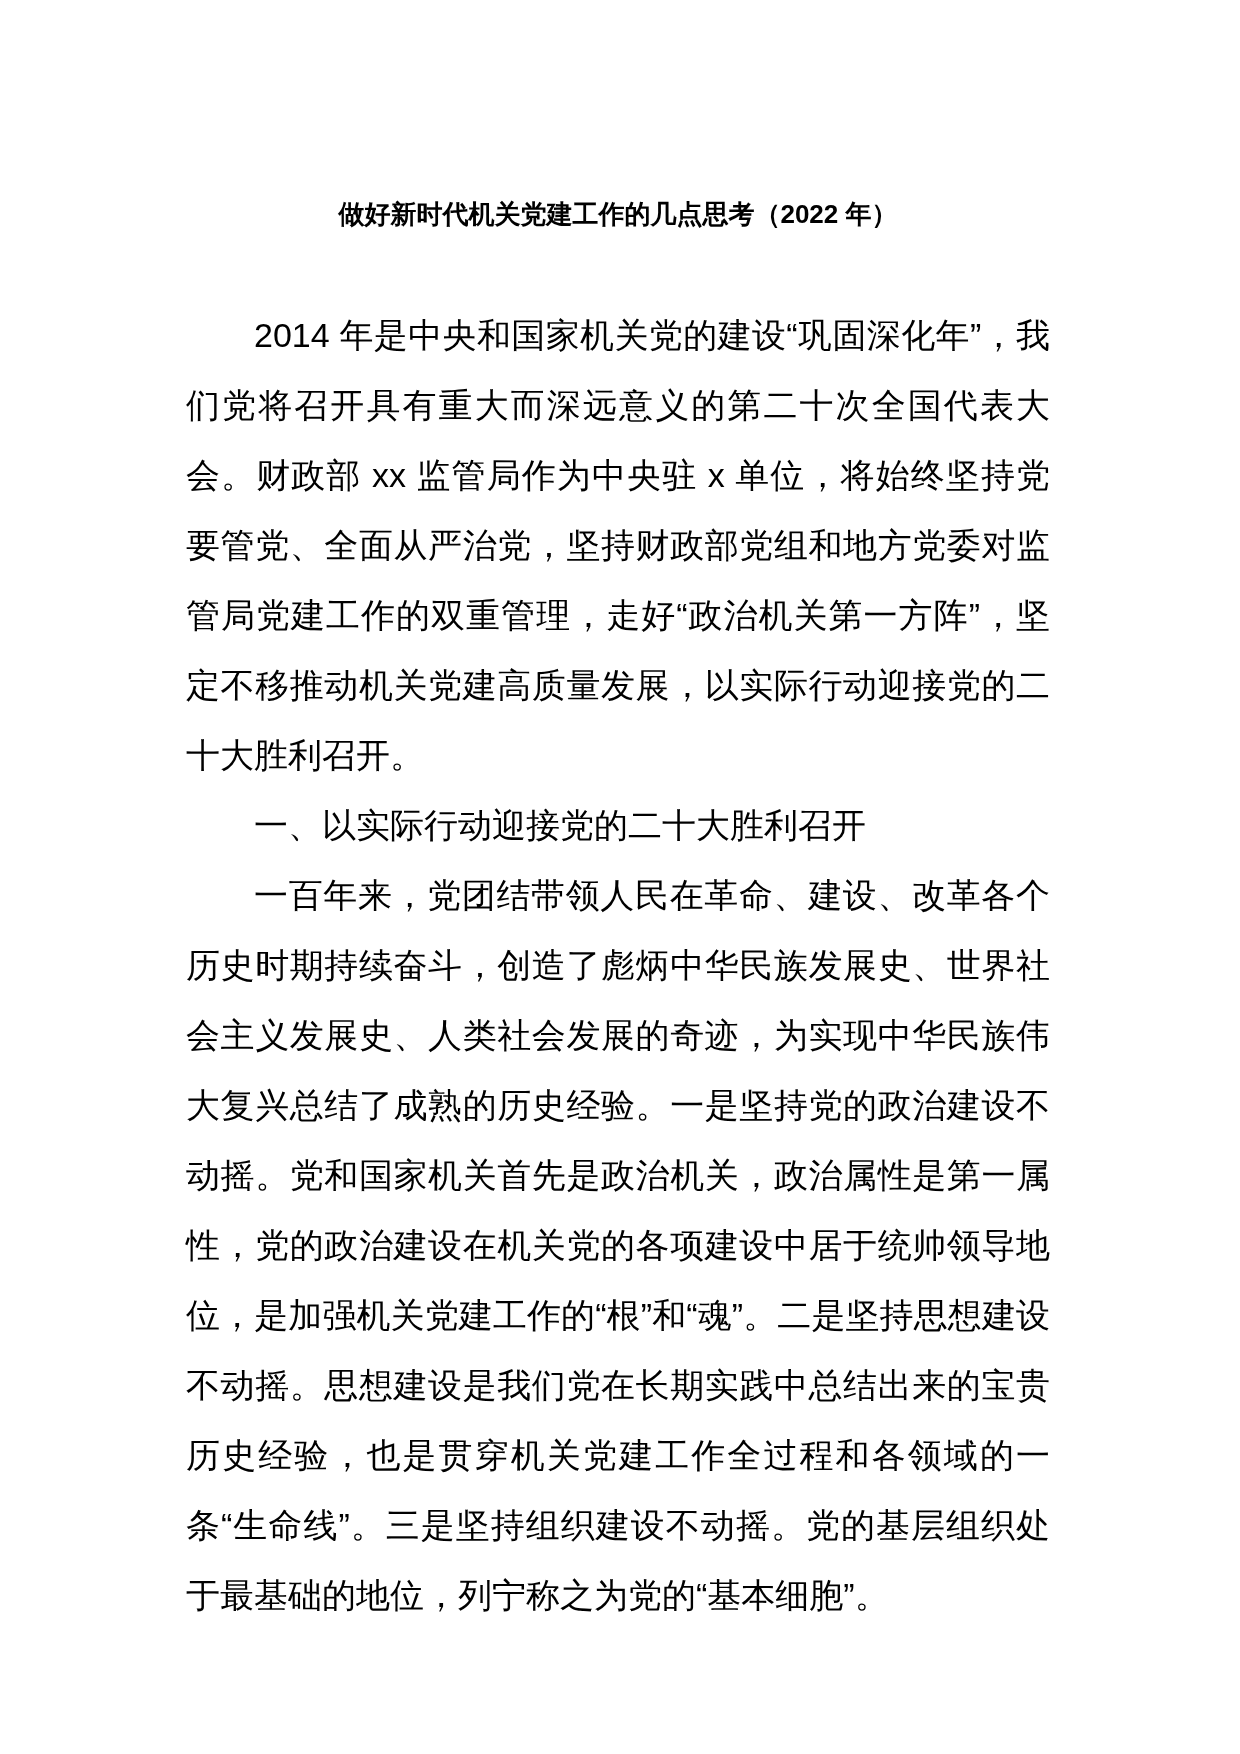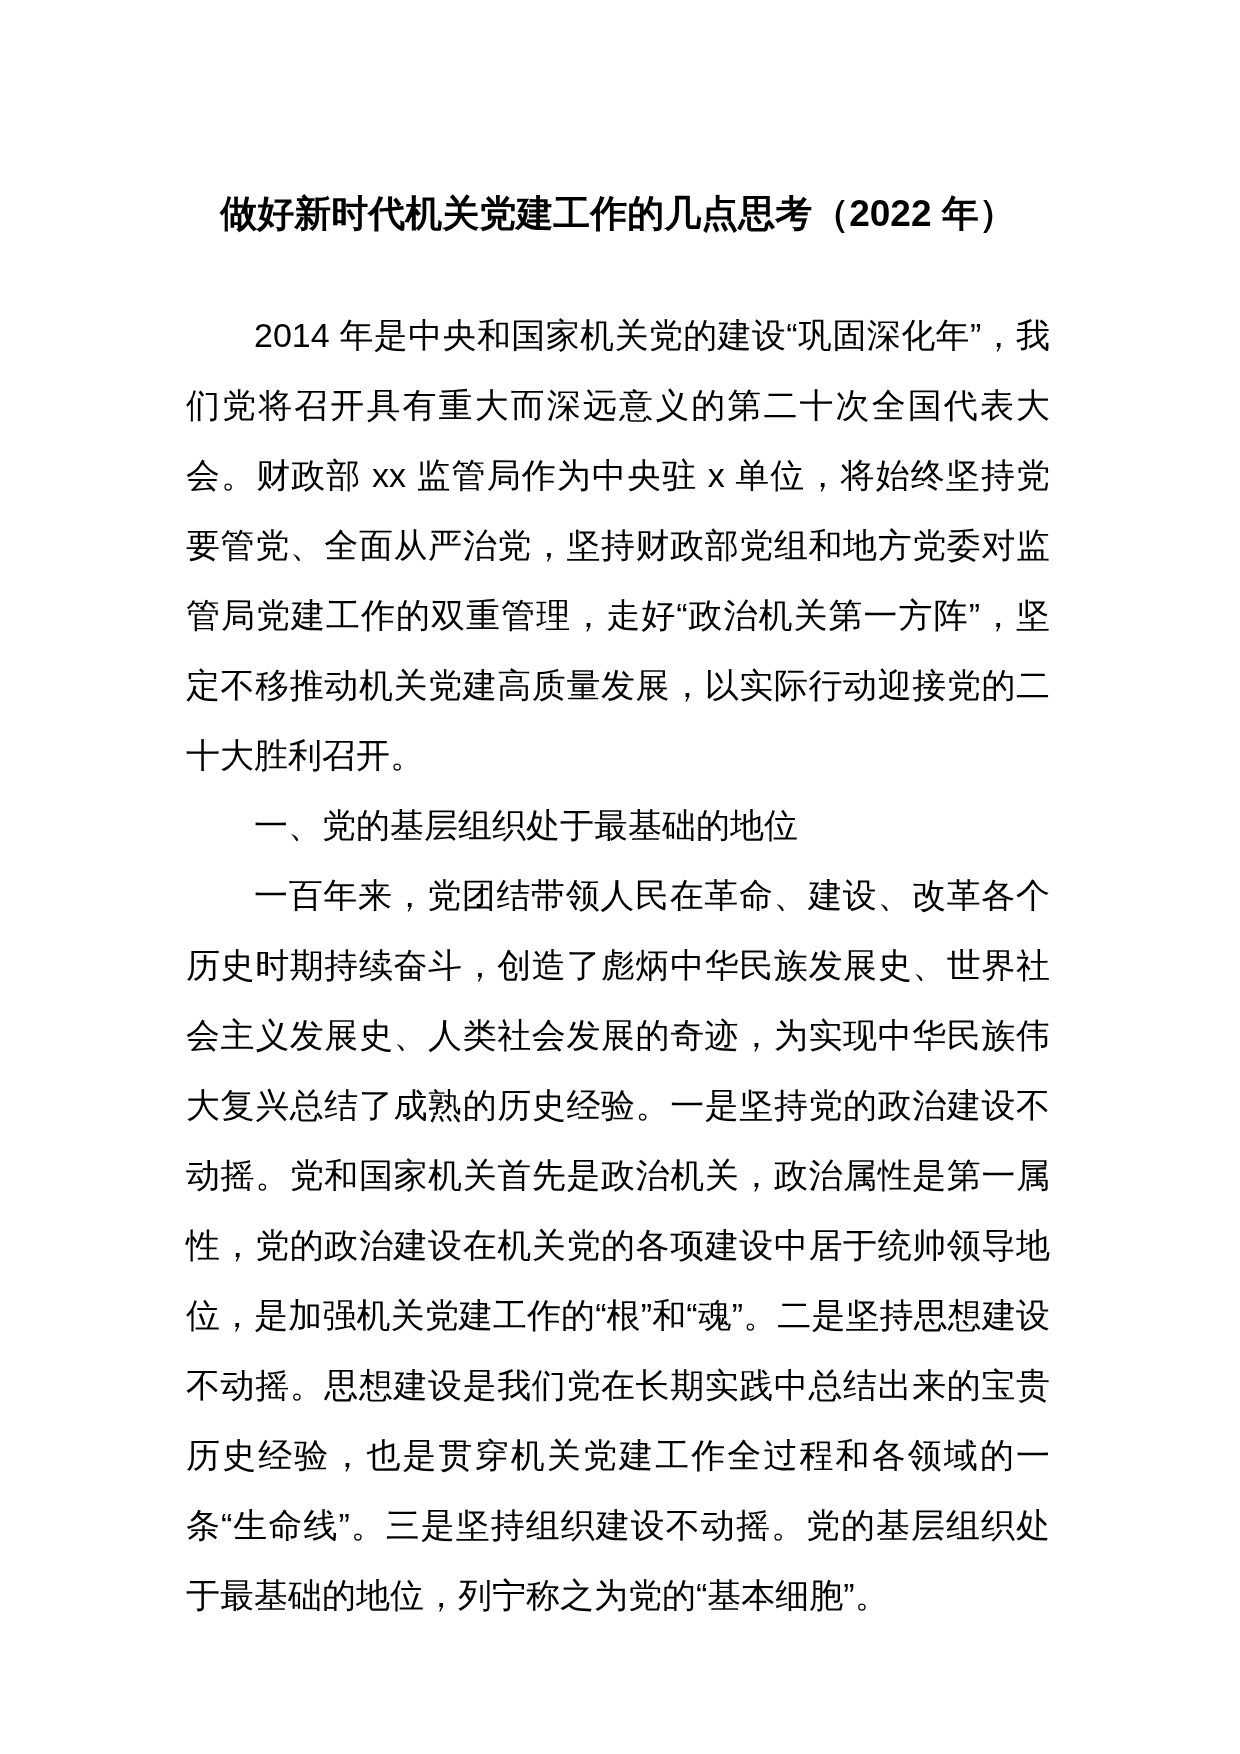--- a/index.html
+++ b/index.html
@@ -12,21 +12,21 @@
     width: 1240px;
     height: 1754px;
     background: #ffffff;
     box-sizing: border-box;
     padding: 190px 190px 0 186px;
     overflow: hidden;
     font-family: "Liberation Sans", sans-serif;
     color: #000000;
   }
   .doc-title {
-    font-size: 37px;
+    font-size: 26px;
     line-height: 48px;
     font-weight: 700;
     text-align: center;
     margin: 0 0 62px 0;
     white-space: nowrap;
   }
   .para {
     font-size: 34px;
     line-height: 70px;
     margin: 0;
@@ -36,16 +36,16 @@
   }
 </style>
 </head>
 <body>
 
 <div class="page">
   <h1 class="doc-title">做好新时代机关党建工作的几点思考（2022 年）</h1>
 
   <p class="para">2014 年是中央和国家机关党的建设“巩固深化年”，我们党将召开具有重大而深远意义的第二十次全国代表大会。财政部 xx 监管局作为中央驻 x 单位，将始终坚持党要管党、全面从严治党，坚持财政部党组和地方党委对监管局党建工作的双重管理，走好“政治机关第一方阵”，坚定不移推动机关党建高质量发展，以实际行动迎接党的二十大胜利召开。</p>
 
-  <p class="para">一、党的基层组织处于最基础的地位</p>
+  <p class="para">一、以实际行动迎接党的二十大胜利召开</p>
 
   <p class="para">一百年来，党团结带领人民在革命、建设、改革各个历史时期持续奋斗，创造了彪炳中华民族发展史、世界社会主义发展史、人类社会发展的奇迹，为实现中华民族伟大复兴总结了成熟的历史经验。一是坚持党的政治建设不动摇。党和国家机关首先是政治机关，政治属性是第一属性，党的政治建设在机关党的各项建设中居于统帅领导地位，是加强机关党建工作的“根”和“魂”。二是坚持思想建设不动摇。思想建设是我们党在长期实践中总结出来的宝贵历史经验，也是贯穿机关党建工作全过程和各领域的一条“生命线”。三是坚持组织建设不动摇。党的基层组织处于最基础的地位，列宁称之为党的“基本细胞”。</p>
 </div>
 
 </body></html>

